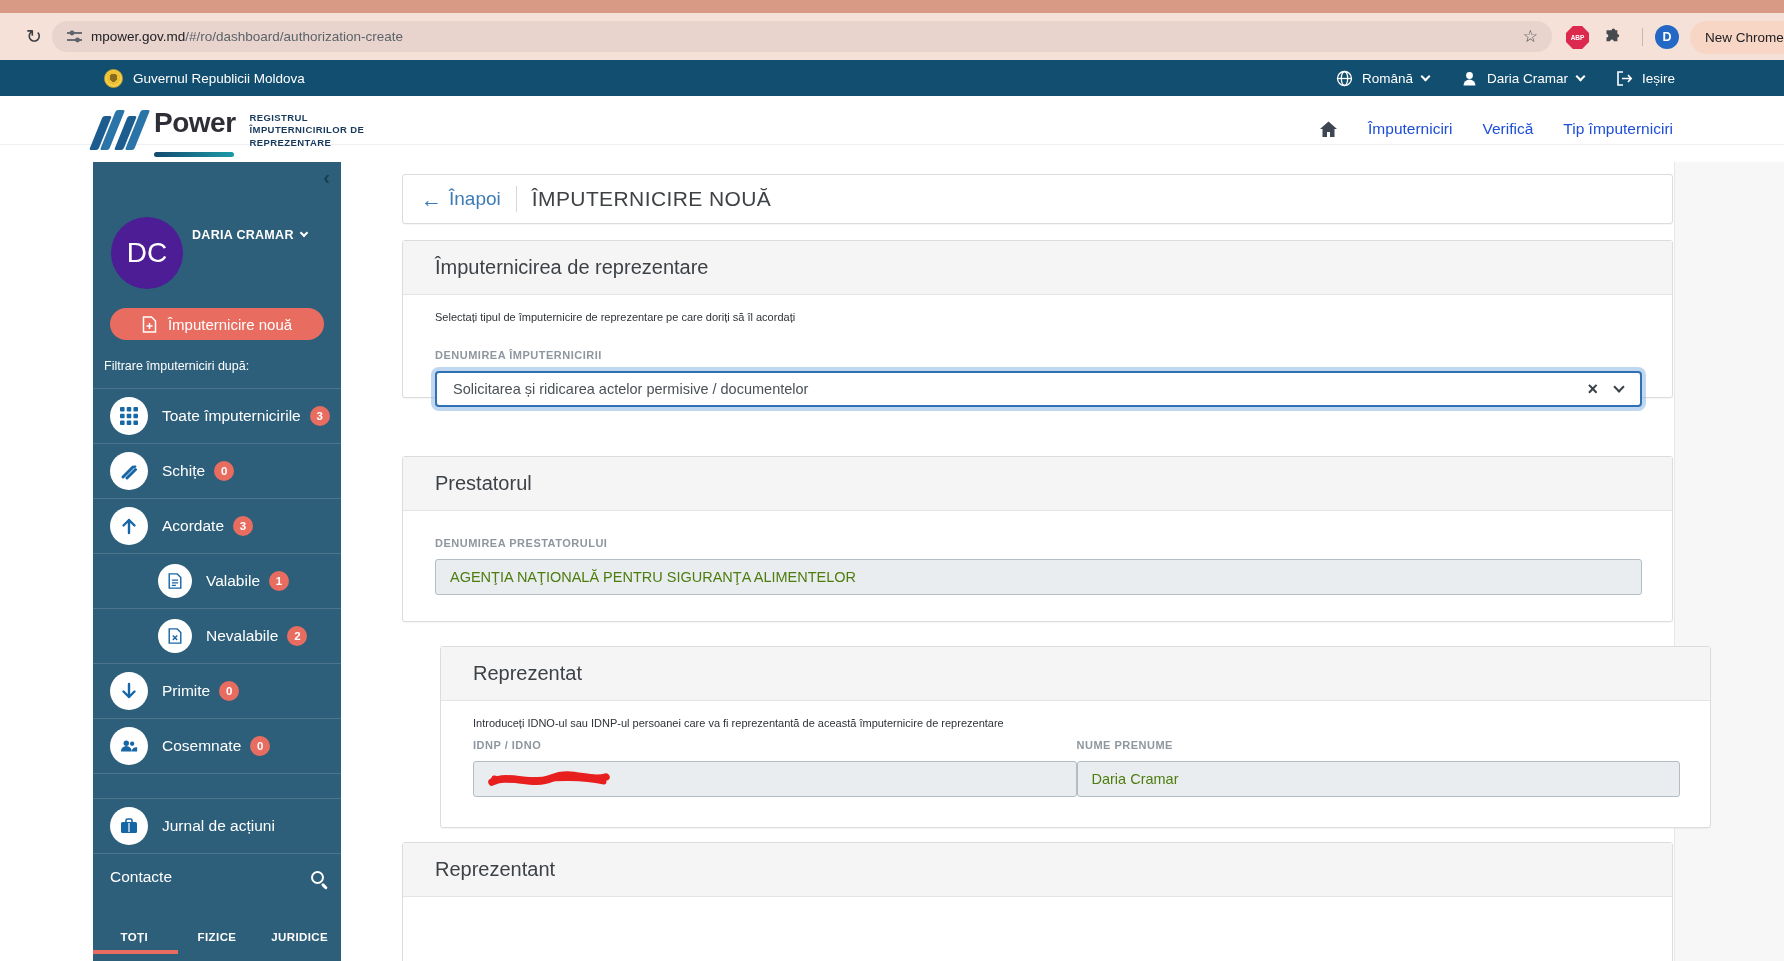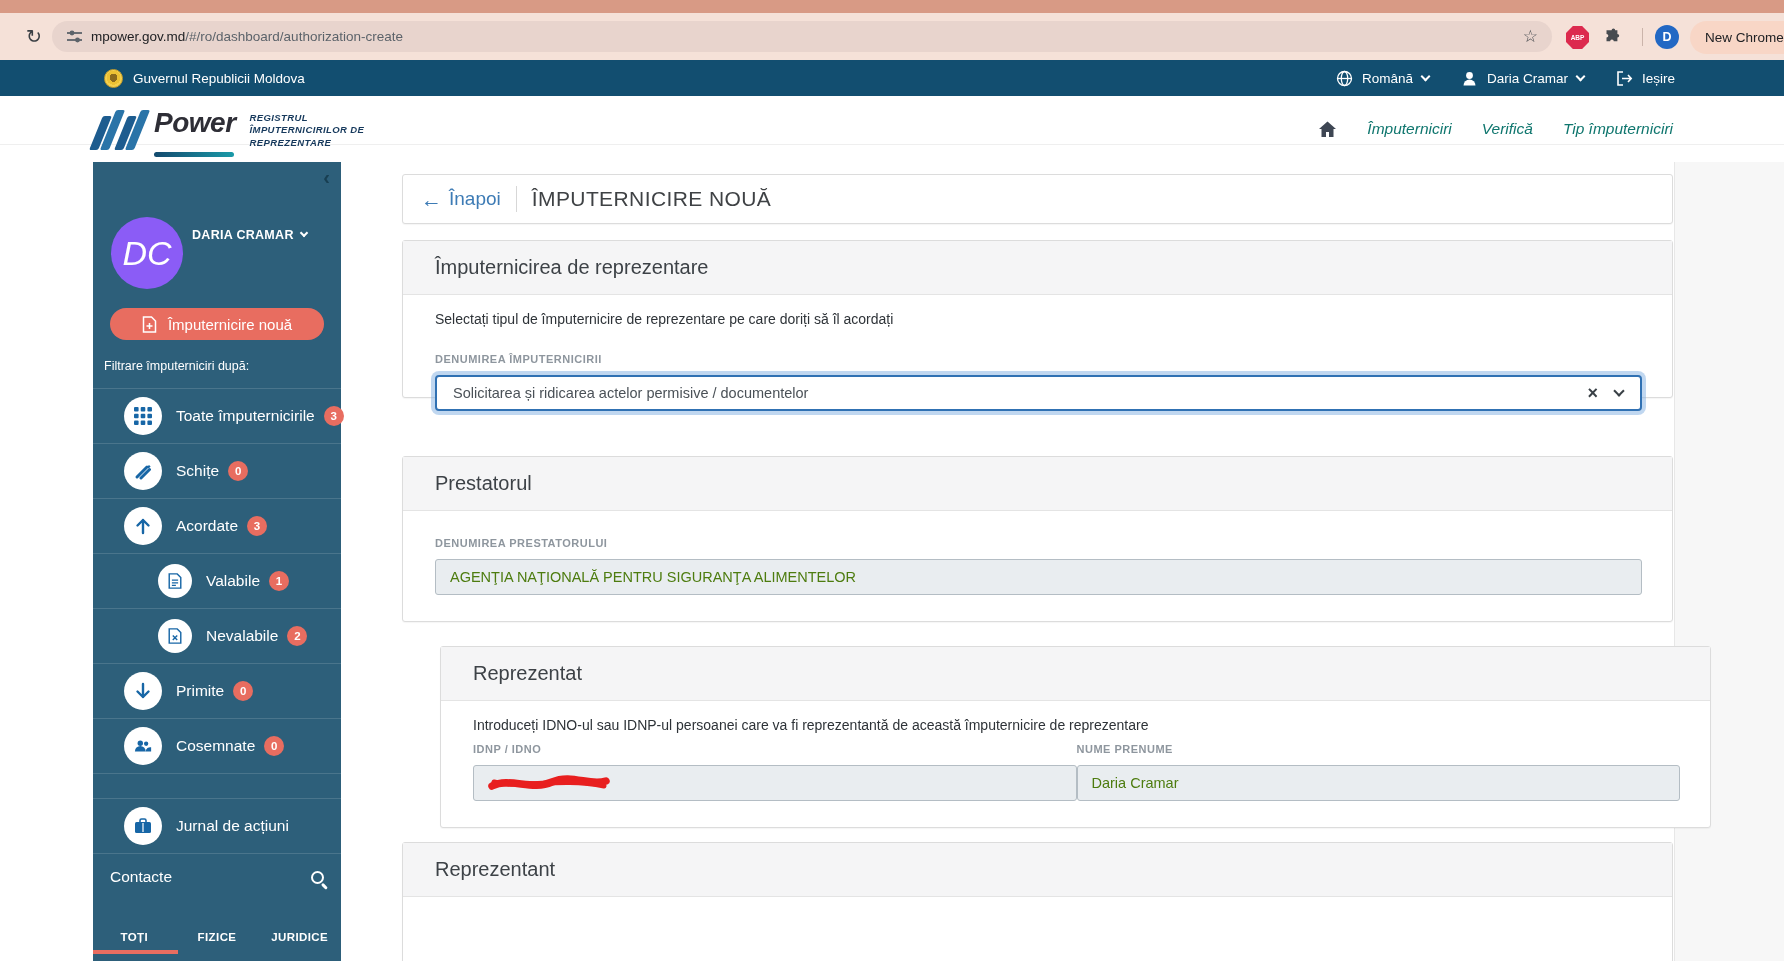--- a/index.html
+++ b/index.html
@@ -39,53 +39,53 @@
   .emblem { width:19px; height:19px; border-radius:50%;
             background:radial-gradient(circle at 50% 45%, #8a6a1d 0 4px, #ecc234 4px 7px, #f4d04d 7px); border:1px solid #caa12c; }
   .gov-title { font-size:13.5px; }
   .gov-right { position:absolute; right:109px; display:flex; align-items:center; gap:9px; font-size:13.5px; }
   .gov-gap { width:14px; }
   .chev { width:7px; height:7px; border-right:2px solid #fff; border-bottom:2px solid #fff;
           transform:rotate(45deg); margin-top:-4px; }
   .gicon { width:17px; height:17px; }
 
   
-  .appheader { left:0; top:96px; width:1784px; height:49px; background:#fff; border-bottom:1px solid #efefef;font-style:italic; }
+  .appheader { left:0; top:96px; width:1784px; height:49px; background:#fff; border-bottom:1px solid #efefef; }
   .logo { left:94px; top:10px; display:flex; align-items:flex-start; }
   .logo-m { position:relative; width:56px; height:40px; margin-top:4px; }
   .logo-m i { position:absolute; bottom:0; width:9px; border-radius:2px; transform:skewX(-22deg); }
   .logo-m i:nth-child(1){ left:2px;  height:34px; background:#1d5c8f; }
   .logo-m i:nth-child(2){ left:14px; height:40px; background:#2a74a8; }
   .logo-m i:nth-child(3){ left:27px; height:34px; background:#1d5c8f; }
   .logo-m i:nth-child(4){ left:39px; height:40px; background:#2a74a8; }
   .logo-word { font-size:28px; font-weight:800; color:#2e2e36; letter-spacing:-.5px; line-height:34px; margin-left:4px; }
   .logo-swoosh { position:absolute; left:60px; top:46px; width:80px; height:5px; border-radius:3px;
                  background:linear-gradient(90deg,#134a6e,#1a9aa8); }
   .logo-reg { margin-left:14px; margin-top:6px; font-size:9.5px; font-weight:800; color:#16395c;
               letter-spacing:.4px; line-height:1.3; }
   .topnav { position:absolute; right:111px; top:0; height:66px; display:flex; align-items:center; gap:30px;
-            font-size:15.5px; color:#0f766e;justify-content:flex-end; }
+            font-size:15.5px; color:#1d4ed8;justify-content:flex-end; }
   .topnav .navitem { cursor:default; }
 
   
   .sidebar { left:93px; top:162px; width:248px; height:799px; background:#2d5f7a; color:#fff; }
   .collapse { position:absolute; right:11px; top:4px; font-size:20px; font-weight:bold; color:#183f52; }
   .sb-avatar { position:absolute; left:18px; top:55px; width:72px; height:72px; border-radius:50%;
-               background:#8b5cf6; display:flex; align-items:center; justify-content:center;
-               font-size:34px; color:#fff;font-style:italic; }
+               background:#4c1d95; display:flex; align-items:center; justify-content:center;
+               font-size:28px; color:#fff; }
   .sb-name { position:absolute; left:99px; top:66px; display:flex; align-items:center; gap:7px;
              font-size:12.5px; font-weight:bold; letter-spacing:.3px; }
   .sb-name .chev { border-color:#fff; width:6px; height:6px; }
   .newbtn { position:absolute; left:17px; top:146px; width:214px; height:32px; border-radius:16px;
             background:#e86d60; display:flex; align-items:center; justify-content:center; gap:11px;
             font-size:15px; color:#fff; }
   .filterlbl { position:absolute; left:11px; top:197px; font-size:12.5px; }
   .menu { position:absolute; left:0; top:226px; width:248px; }
   .mrow { height:55px; border-top:1px solid rgba(255,255,255,.14); display:flex; align-items:center;
-          padding-left:31px; }
+          padding-left:17px; }
   .mrow.sub { padding-left:65px; }
   .mrow.end { height:0; }
   .spacer { height:25px; border-top:1px solid rgba(255,255,255,.14); }
   .micon { width:38px; height:38px; border-radius:50%; background:#fff; flex:0 0 auto;
            display:flex; align-items:center; justify-content:center; }
   .sub .micon { width:34px; height:34px; }
   .micon svg { width:18px; height:18px; }
   .sub .micon svg { width:16px; height:16px; }
   .mlabel { margin-left:14px; font-size:15.5px; white-space:nowrap; }
   .badge { margin-left:9px; min-width:20px; height:20px; border-radius:10px; background:#e86d60;
@@ -108,21 +108,21 @@
           border-radius:3px; box-shadow:0 1px 1px rgba(0,0,0,.04); }
   .hcard { top:174px; height:50px; display:flex; align-items:center; padding:0 18px; }
   .backlink { display:flex; align-items:center; gap:7px; color:#3d7bb5; font-size:19px; }
   .backlink .arr { font-size:21px; line-height:1; }
   .hdiv { width:1px; height:26px; background:#d7d7d7; margin:0 15px; }
   .pgtitle { font-size:21px; color:#3f4245; letter-spacing:.4px; }
 
   .band { height:54px; background:#f5f5f6; border-bottom:1px solid #e4e4e4; display:flex;
           align-items:center; padding-left:32px; font-size:20px; color:#3d4247; }
   .cbody { padding:0 30px 0 32px; }
-  .para { margin-top:16px; font-size:14px; color:#2e3338; }
+  .para { margin-top:16px; font-size:11px; color:#2e3338; }
   .flabel { margin-top:26px; font-size:11px; font-weight:bold; color:#8e969e; letter-spacing:.5px; }
   .select { margin-top:10px; height:36px; border:2px solid #3071b3; border-radius:4px;
             box-shadow:0 0 0 4px rgba(130,175,225,.5); display:flex; align-items:center;
             padding:0 16px; font-size:14.5px; color:#4a5157; position:relative; background:#fff; }
   .sel-clear { position:absolute; right:42px; font-size:18px; font-weight:bold; color:#394046; }
   .sel-chev { position:absolute; right:17px; width:8px; height:8px; border-right:2.5px solid #394046;
               border-bottom:2.5px solid #394046; transform:rotate(45deg); margin-top:-4px; }
   .dinput { margin-top:10px; height:36px; background:#e9edf0; border:1px solid #b4bdc4; border-radius:3px;
             display:flex; align-items:center; padding:0 14px; font-size:14.5px; color:#4d7c0f; }
   .cols { display:flex; }

